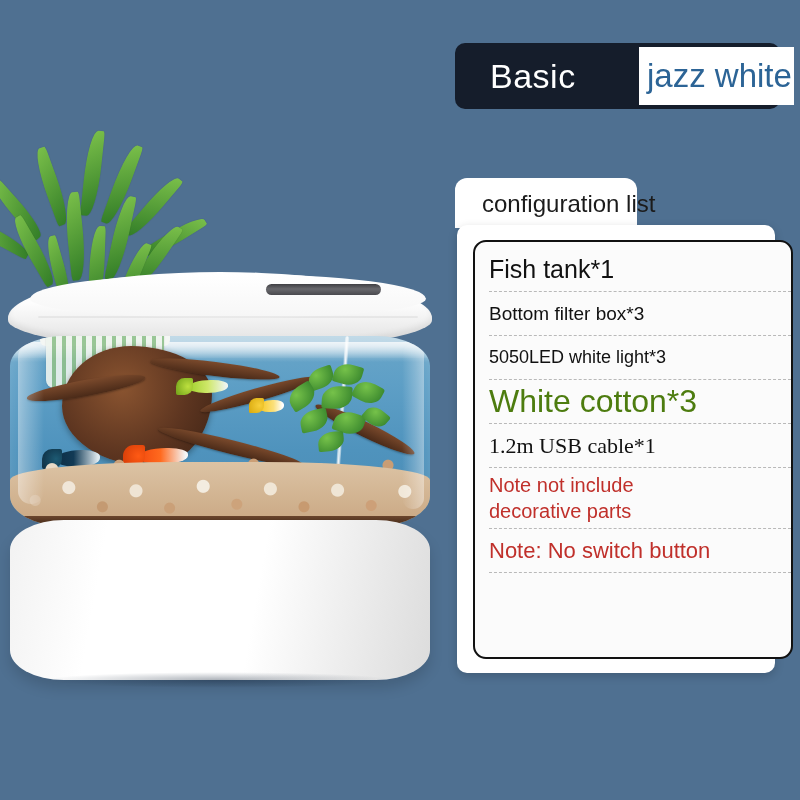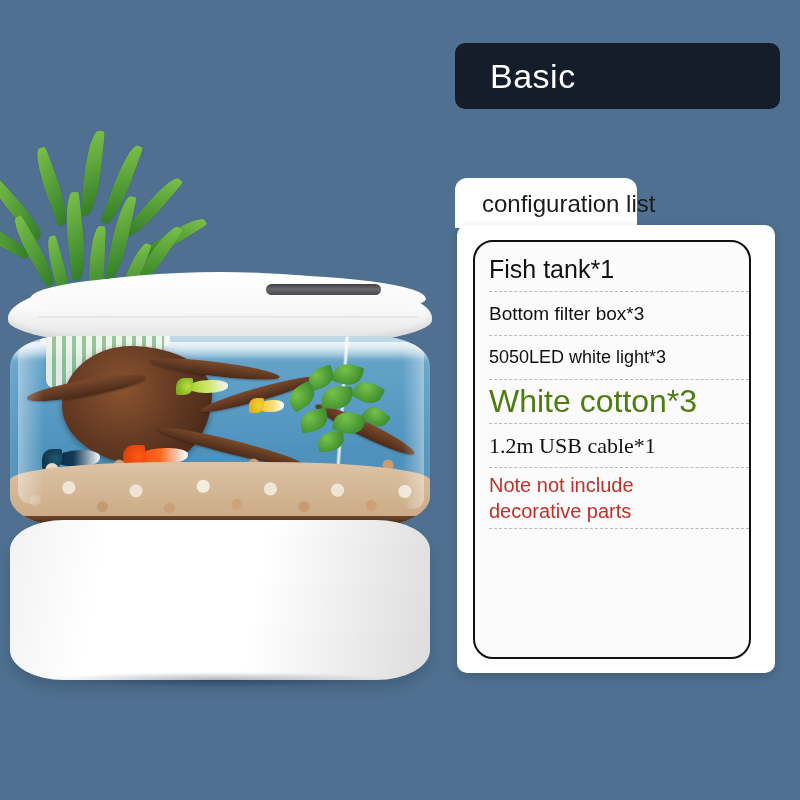--- a/index.html
+++ b/index.html
@@ -133,22 +133,22 @@
   .conf-tab-text{
     position:absolute;left:482px;top:190px;
     font-size:24px;color:#1b1b1b;white-space:nowrap;
   }
   .conf-card{
     position:absolute;left:457px;top:225px;width:318px;height:448px;
     background:#ffffff;border-radius:10px;
     box-shadow:0 3px 10px rgba(0,0,0,.18);
   }
   .conf-inner{
-    position:absolute;left:473px;top:240px;width:278px;height:419px;
-    background:#fbfbfb;border:2.5px solid #111111;border-radius:20px;
+    position:absolute;left:473px;top:240px;width:320px;height:419px;
+    background:#fbfbfb;border:2.5px solid #111111;border-radius:13px;
     box-sizing:border-box;padding:6px 0 0 0;overflow:hidden;
   }
   .conf-list{list-style:none;margin:0;padding:0 0 0 14px;}
   .conf-item{
     color:#111111;
     border-bottom:1.5px dashed #b9b9b9;
     display:flex;align-items:center;
     padding:0 8px 0 0;
     white-space:pre-line;
   }
@@ -234,30 +234,34 @@
       <div class="glass-rim"></div>
     </div>
 
     <div class="base"></div>
     <div class="base-shadow"></div>
   </div>
 
   <div class="basic-banner">
     <span class="basic-label">Basic</span>
   </div>
+  <div class="jazz-box">
+    <span class="jazz-label">jazz white</span>
+  </div>
 
   <div class="conf-tab"></div>
   <div class="conf-tab-text">configuration list</div>
 
   <div class="conf-card"></div>
   <div class="conf-inner">
     <ul class="conf-list" id="conf-list">
         <li class="conf-item" style="font-size: 25px; color: rgb(17, 17, 17); height: 43px; line-height: normal;">Fish tank*1</li>
         <li class="conf-item" style="font-size: 19px; color: rgb(17, 17, 17); height: 43px; line-height: normal;">Bottom filter box*3</li>
         <li class="conf-item" style="font-size: 18px; color: rgb(17, 17, 17); height: 43px; line-height: normal;">5050LED white light*3</li>
         <li class="conf-item" style="font-size: 32px; color: #4d7c0f; height: 43px; line-height: normal;">White cotton*3</li>
         <li class="conf-item" style="font-size: 22px; color: rgb(17, 17, 17); height: 43px; line-height: normal; font-family: Liberation Serif, serif;">1.2m USB cable*1</li>
         <li class="conf-item red" style="font-size: 20px; color: rgb(192, 48, 43); height: 60px; line-height: 26px;">Note not include
 decorative parts</li>
+        <li class="conf-item red" style="font-size: 22px; color: rgb(192, 48, 43); height: 43px; line-height: normal;">Note: No switch button</li>
       </ul>
   </div>
 
 </div>
 
 </body></html>

